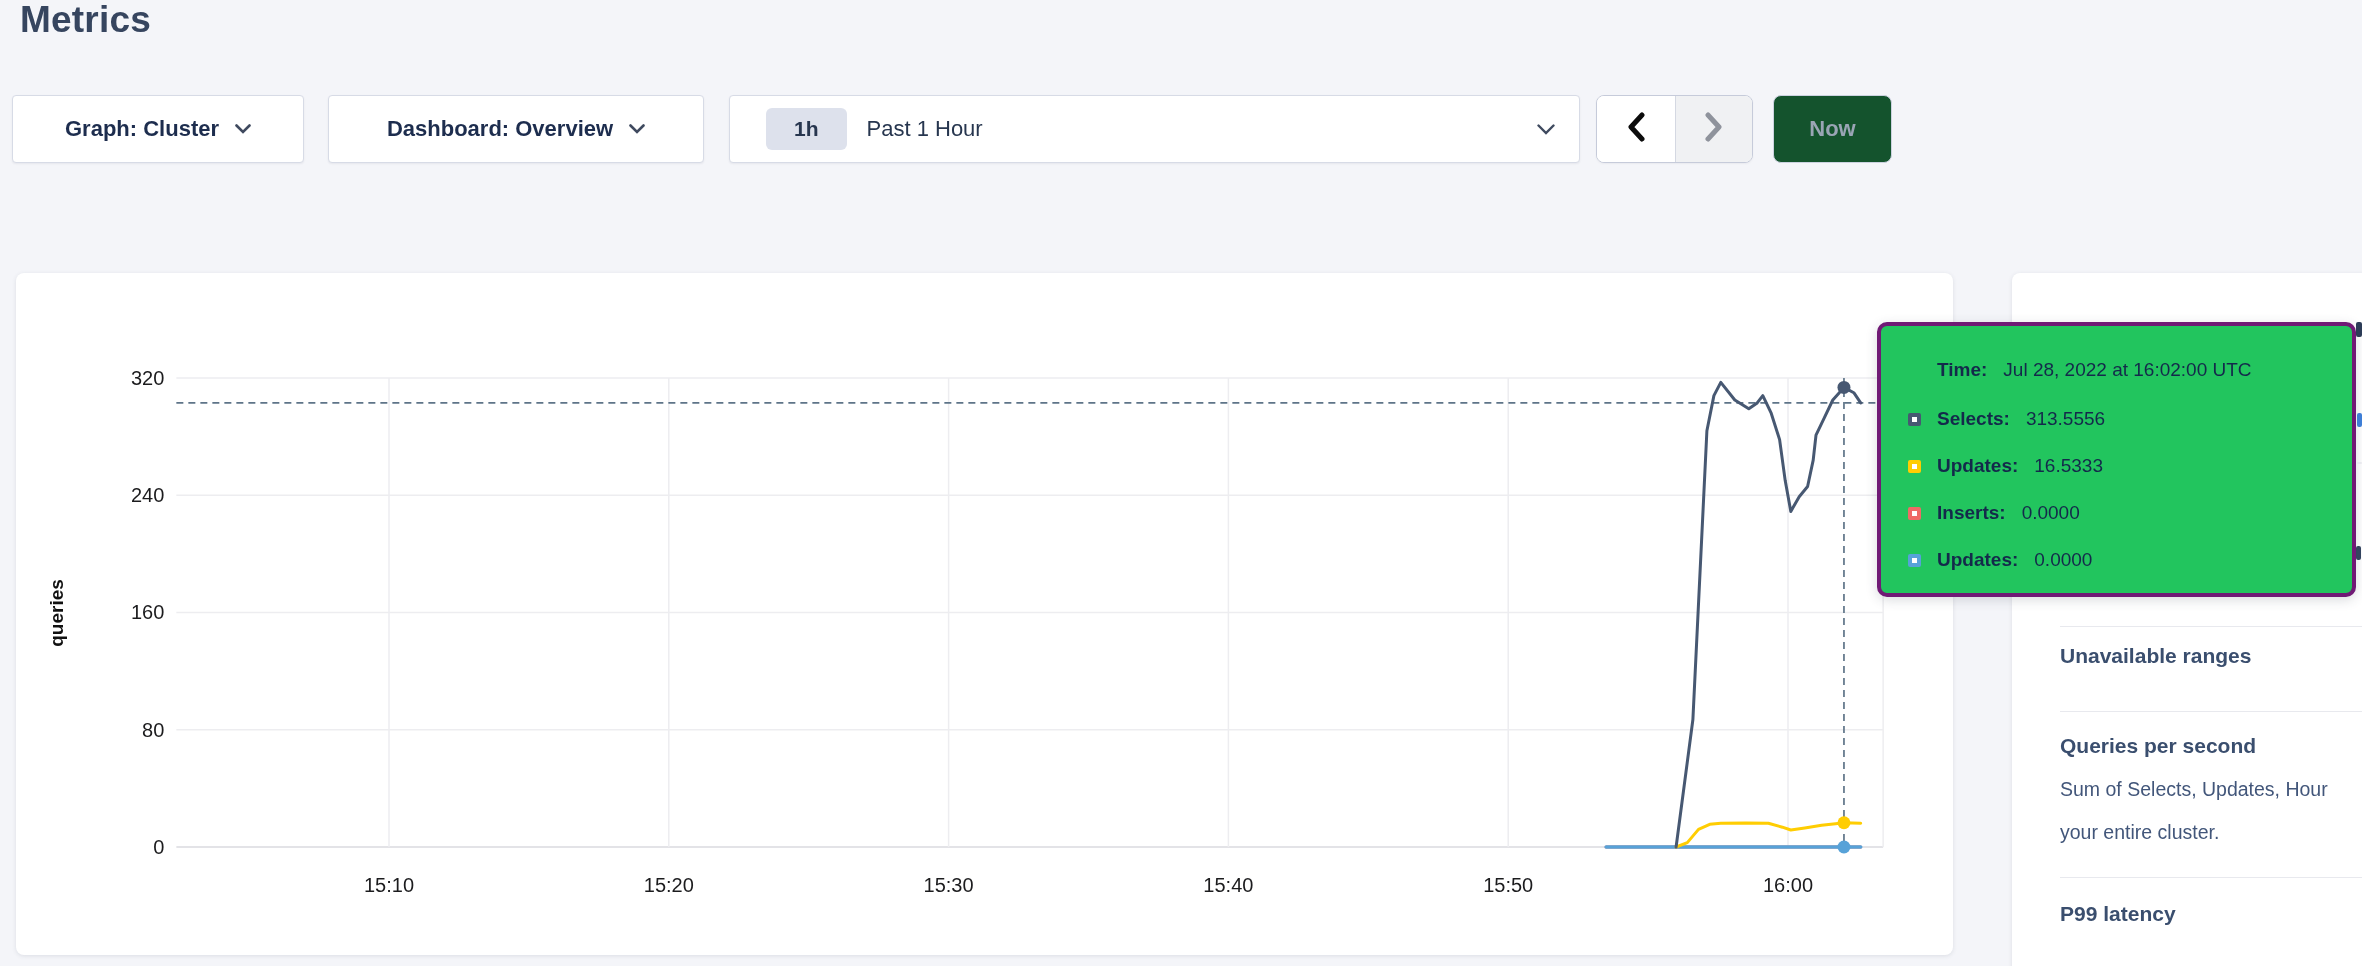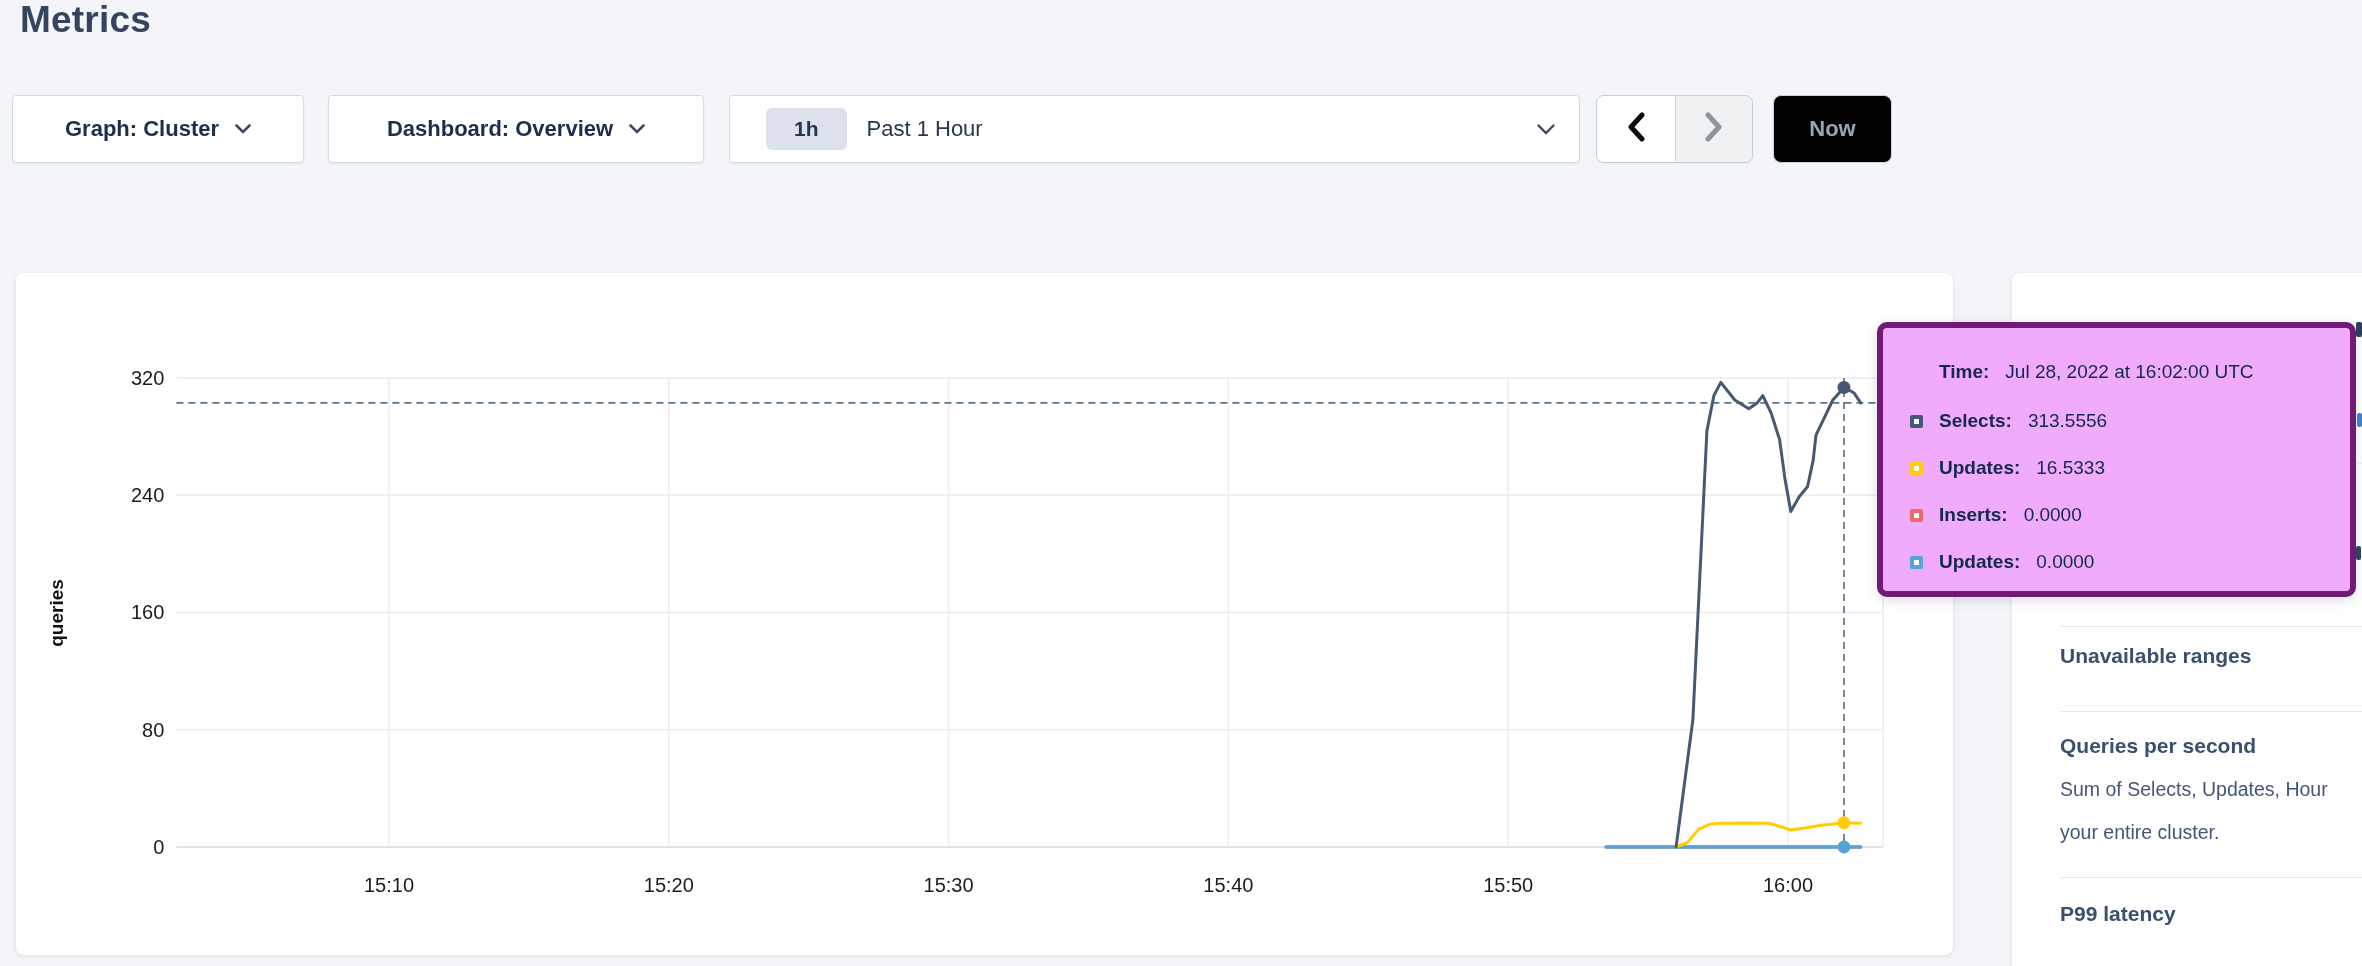--- a/index.html
+++ b/index.html
@@ -38,21 +38,21 @@
   .arrow-group {
     left:1596px; top:95px; width:157px; height:68px;
     border:1px solid #c6cbda; border-radius:8px; overflow:hidden;
     display:flex; background:#fff; box-shadow:0 1px 2px rgba(60,70,90,.06);
   }
   .arrow-half { width:50%; display:flex; align-items:center; justify-content:center; cursor:pointer; }
   .arrow-prev { background:#fff; }
   .arrow-next { background:#f0f1f3; border-left:1px solid #d4d8e2; cursor:default; }
   .btn-now {
     left:1773px; top:95px; width:119px; height:68px;
-    border:1px solid #ccd2e0; border-radius:8px; background:#000000;
+    border:1px solid #ccd2e0; border-radius:8px; background:#14532d;
     display:flex; align-items:center; justify-content:center;
     font-size:22px; font-weight:600; color:#9aa5b5; cursor:default;
   }
 
   
   .card {
     background:#fff; border-radius:8px;
     box-shadow:0 1px 4px rgba(60,70,90,.13);
   }
   .chart-card { left:16px; top:273px; width:1937px; height:682px; }
@@ -64,21 +64,21 @@
     display:inline-block; font-size:23px; font-weight:700; color:#4c5c82;
     border-bottom:2px dashed #93a2c4; padding:0 4px 7px 4px; cursor:default;
   }
   #chart-svg { position:absolute; left:0; top:0; }
   .tick { font-family:"Liberation Sans",sans-serif; font-size:20px; fill:#1c1c1e; }
   .ylab { font-family:"Liberation Sans",sans-serif; font-size:19px; font-weight:700; fill:#111; }
 
   
   .tooltip {
     left:1877px; top:322px; width:479px; height:275px;
-    background:#f0abfc; border:6px solid #701a75; border-radius:10px;
+    background:#22c55e; border:4px solid #701a75; border-radius:10px;
     box-shadow:0 3px 12px rgba(50,60,80,.18); z-index:30;
   }
   .tt-row { position:absolute; left:0; height:26px; display:flex; align-items:center; }
   .tt-time { left:56px; top:31px; }
   .tt-swatch {
     width:13px; height:13px; border:4px solid #000; border-radius:2px;
     background:#fff; margin-right:16px;
   }
   .tt-label { font-size:19px; font-weight:700; color:#14294b; margin-right:16px; }
   .tt-value { font-size:19px; font-weight:400; color:#14294b; }

